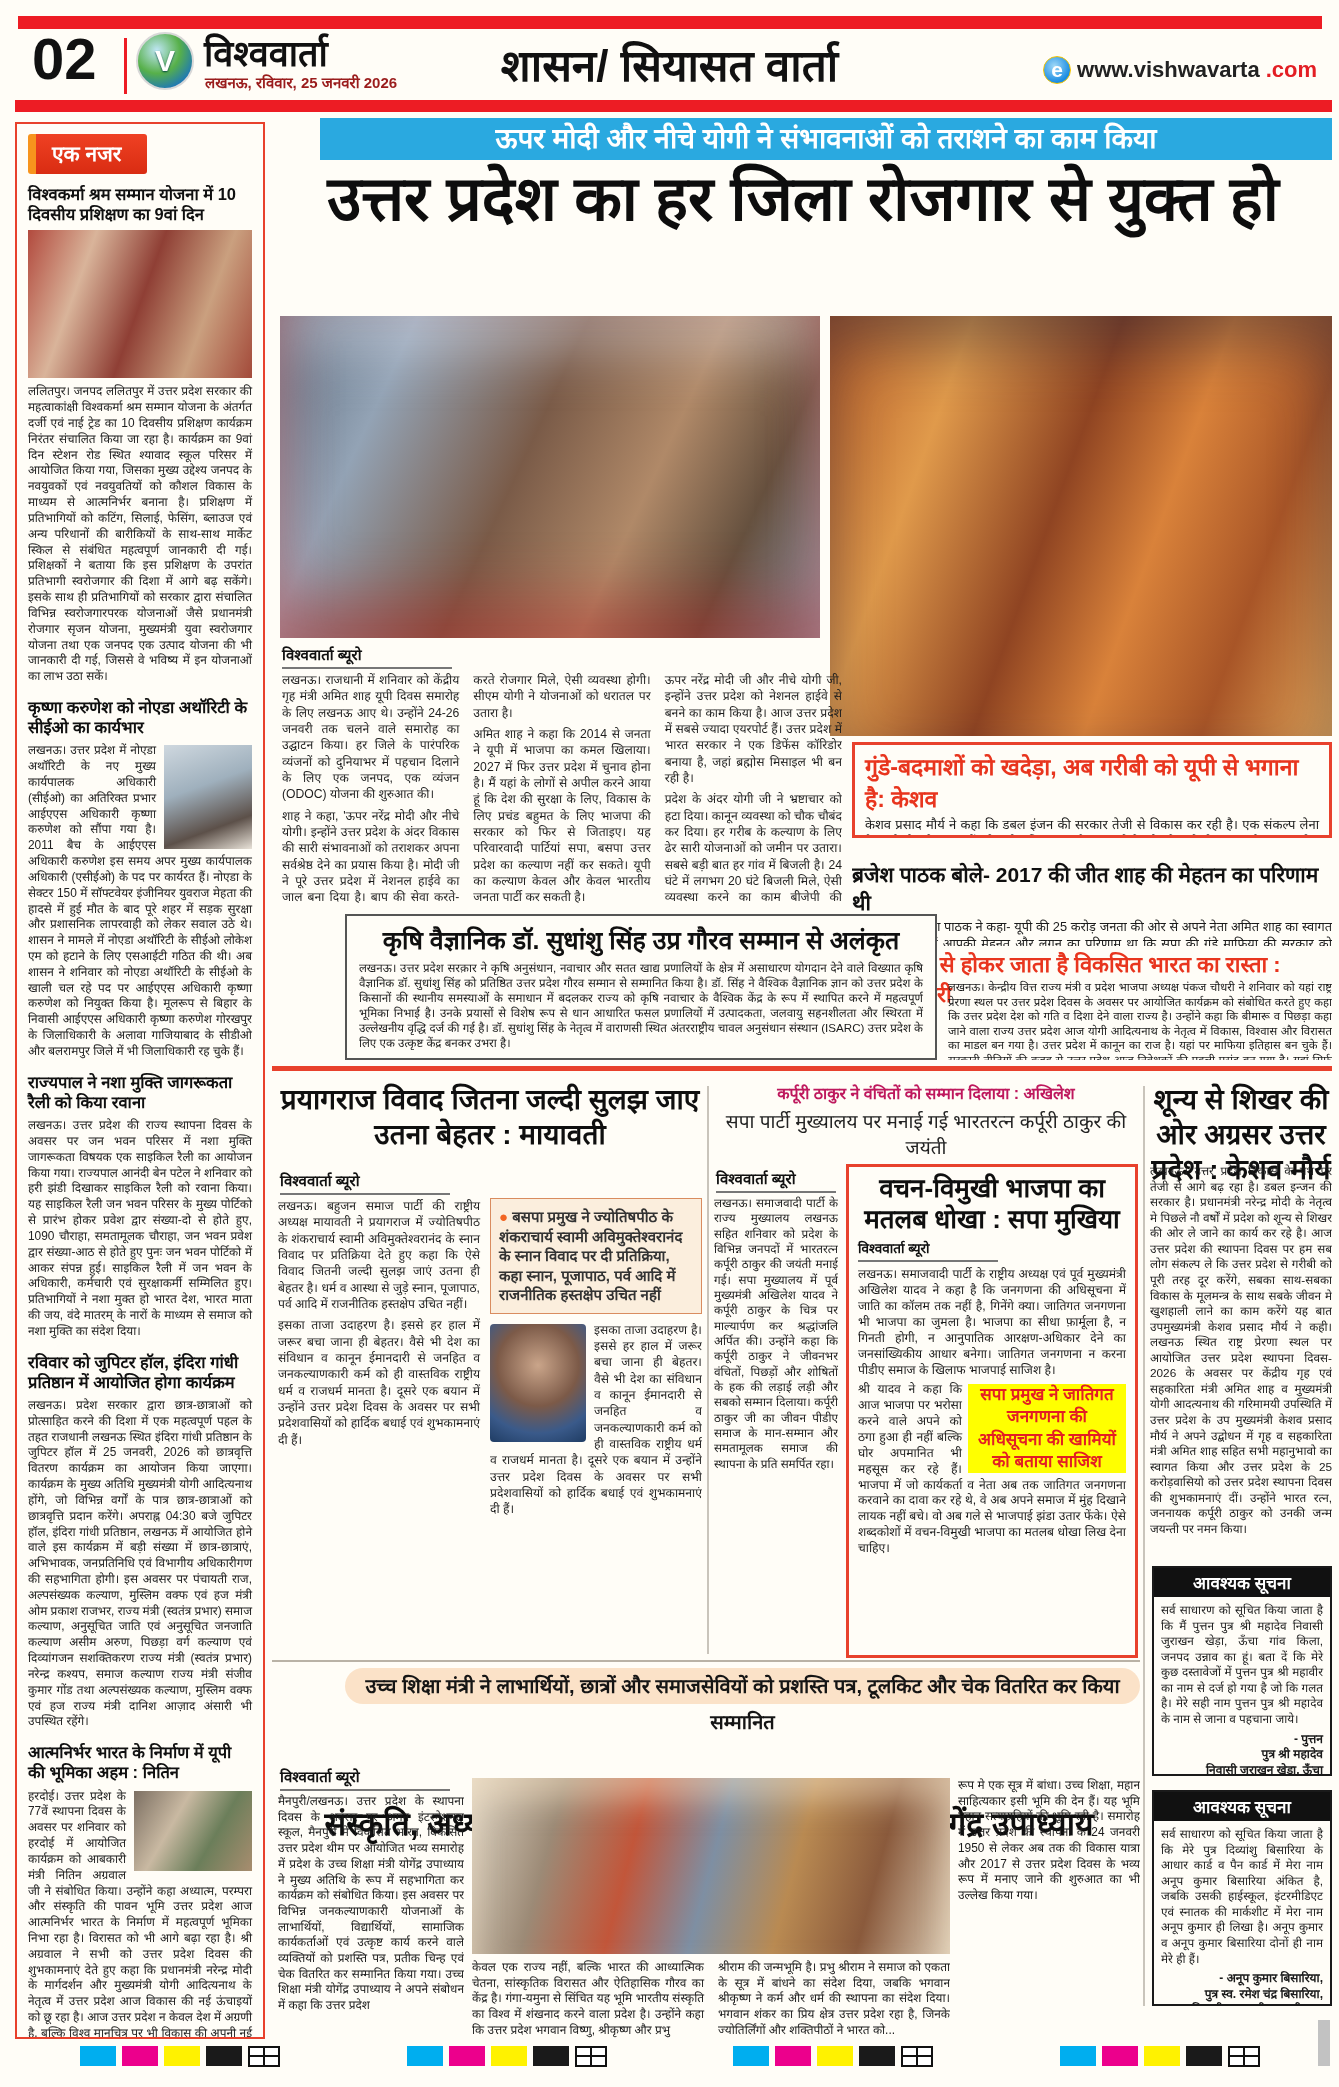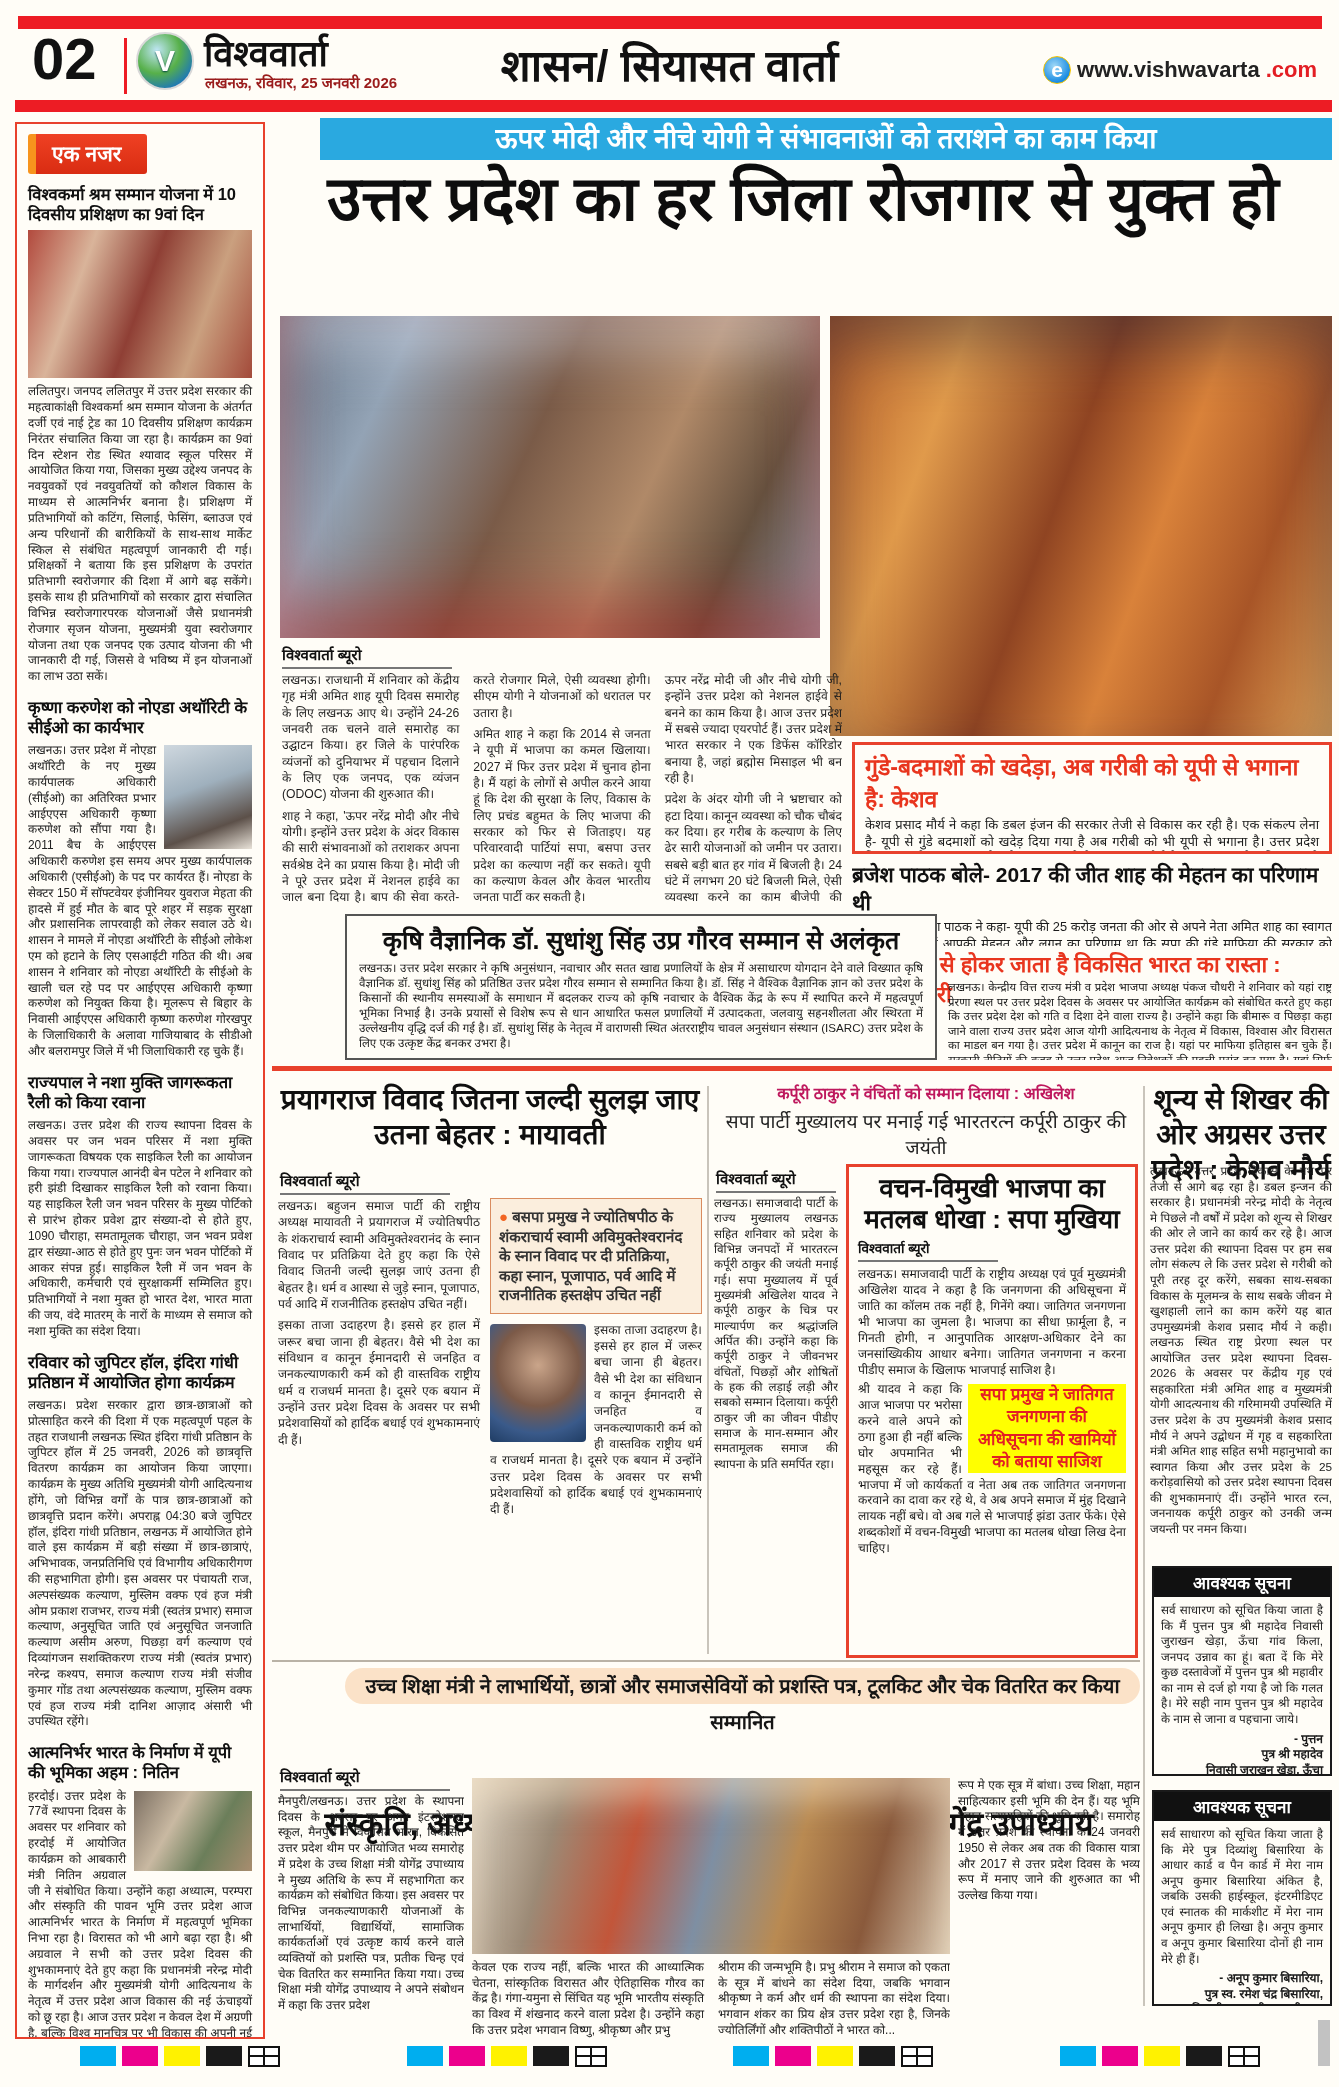--- a/index.html
+++ b/index.html
@@ -59,21 +59,21 @@
     background:linear-gradient(110deg,#b35a27 0%,#e09a4b 22%,#8f4422 45%,#d9823a 62%,#a85527 80%,#e3a558 100%);
     box-shadow:inset 0 30px 60px rgba(40,40,60,.45); }
   .byline { font-size:15px; font-weight:bold; color:#111; border-bottom:2px solid #777;
     padding-bottom:3px; width:170px; }
   .lead-byline { left:282px; top:644px; }
   .lead-body { left:282px; top:672px; width:560px; height:238px; column-count:3; column-gap:14px;
     overflow:hidden; }
   .lead-body p, .body-text p { font-size:12.2px; line-height:1.34; text-align:justify; color:#1e1e1e; margin-bottom:5px; }
 
   
-  .red-box { left:852px; top:742px; width:480px; height:112px; border:3px solid #e8412c; padding:5px 10px; overflow:hidden; }
+  .red-box { left:852px; top:742px; width:480px; height:96px; border:3px solid #e8412c; padding:5px 10px; overflow:hidden; }
   .red-box h2 { font-size:23px; color:#e8351e; margin-bottom:3px; }
   .red-box p { font-size:13px; line-height:1.28; text-align:justify; }
   .brajesh { left:852px; top:860px; width:480px; height:86px; overflow:hidden; }
   .brajesh h2 { font-size:21px; color:#101010; margin-bottom:3px; }
   .brajesh p { font-size:12.8px; line-height:1.3; text-align:justify; }
   .pankaj-head { left:852px; top:948px; width:480px; font-size:22px; font-weight:bold; color:#e8351e; }
   .pankaj-body { left:948px; top:980px; width:384px; height:80px; overflow:hidden; }
   .pankaj-body p { font-size:11.4px; line-height:1.28; text-align:justify; }
 
   

